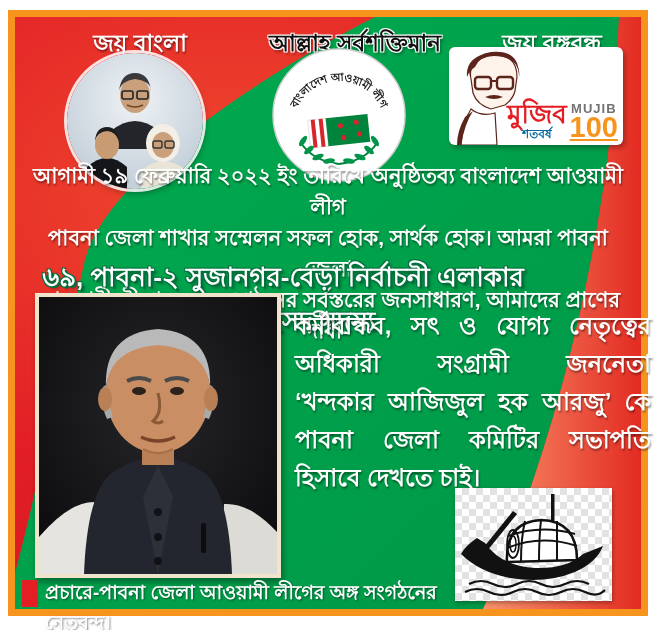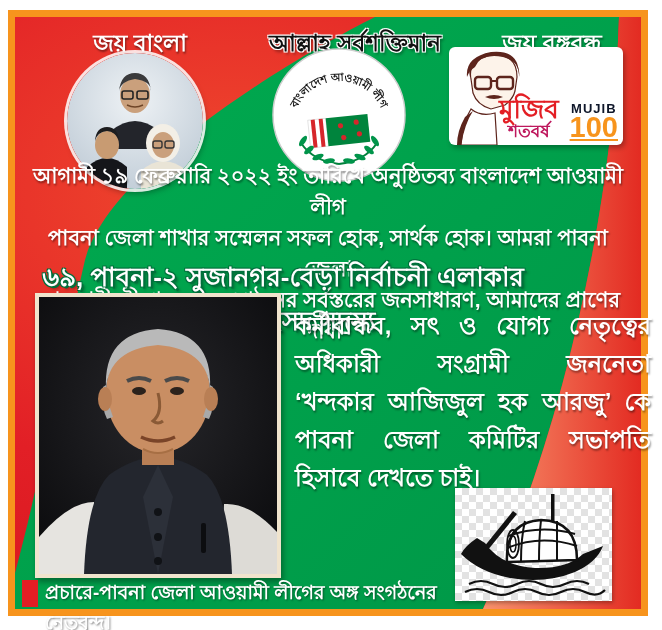--- a/index.html
+++ b/index.html
@@ -15,25 +15,25 @@
   .slogan{font-weight:bold;font-size:23px;color:#fff;text-align:center;
           text-shadow:1px 2px 2px rgba(0,0,0,.45);}
   .slogan.center{color:#111;
           text-shadow:-1px -1px 0 #fff,1px -1px 0 #fff,-1px 1px 0 #fff,1px 1px 0 #fff,2px 3px 3px rgba(0,0,0,.4);text-align:center;}
 
   .leaders-circle{left:52px;top:36px;width:136px;height:136px;border-radius:50%;
           overflow:hidden;box-shadow:0 0 0 3px rgba(255,255,255,.85),2px 4px 6px rgba(0,0,0,.35);}
   .al-logo{left:256px;top:30px;width:136px;height:136px;}
   .mujib-box{left:434px;top:30px;width:174px;height:98px;background:#fff;border-radius:6px;
           box-shadow:2px 3px 5px rgba(0,0,0,.3);overflow:hidden;}
-  .mujib-texts{position:absolute;right:5px;bottom:5px;display:flex;align-items:flex-end;gap:11px;}
+  .mujib-texts{position:absolute;right:5px;bottom:5px;display:flex;align-items:flex-end;gap:3px;}
   .mujib-col{display:flex;flex-direction:column;align-items:center;line-height:1;}
   .mujib-bn{font-size:26px;font-weight:bold;color:#e31e24;}
-  .mujib-bn2{font-size:17px;font-weight:bold;color:#be185d;margin-top:1px;}
-  .mujib-en{font-size:13px;font-weight:bold;color:#0f172a;letter-spacing:1px;}
+  .mujib-bn2{font-size:12px;font-weight:bold;color:#0369a1;margin-top:1px;}
+  .mujib-en{font-size:13px;font-weight:bold;color:#737373;letter-spacing:1px;}
   .mujib-num{font-size:29px;font-weight:bold;color:#f7941d;line-height:.85;text-decoration:underline;}
 
   .announce{left:14px;top:143px;width:598px;text-align:center;}
   .announce .aline{font-size:21px;font-weight:bold;color:#fff;line-height:31px;
           text-shadow:1px 2px 2px rgba(0,0,0,.4);}
 
   .banner{left:0;top:240px;width:536px;text-align:center;font-size:26px;font-weight:bold;color:#fff;
           text-shadow:-1px -1px 0 #00703c,1px -1px 0 #00703c,-1px 1px 0 #00703c,
                       2px 2px 0 #00703c,3px 3px 3px rgba(0,0,0,.35);}
 

